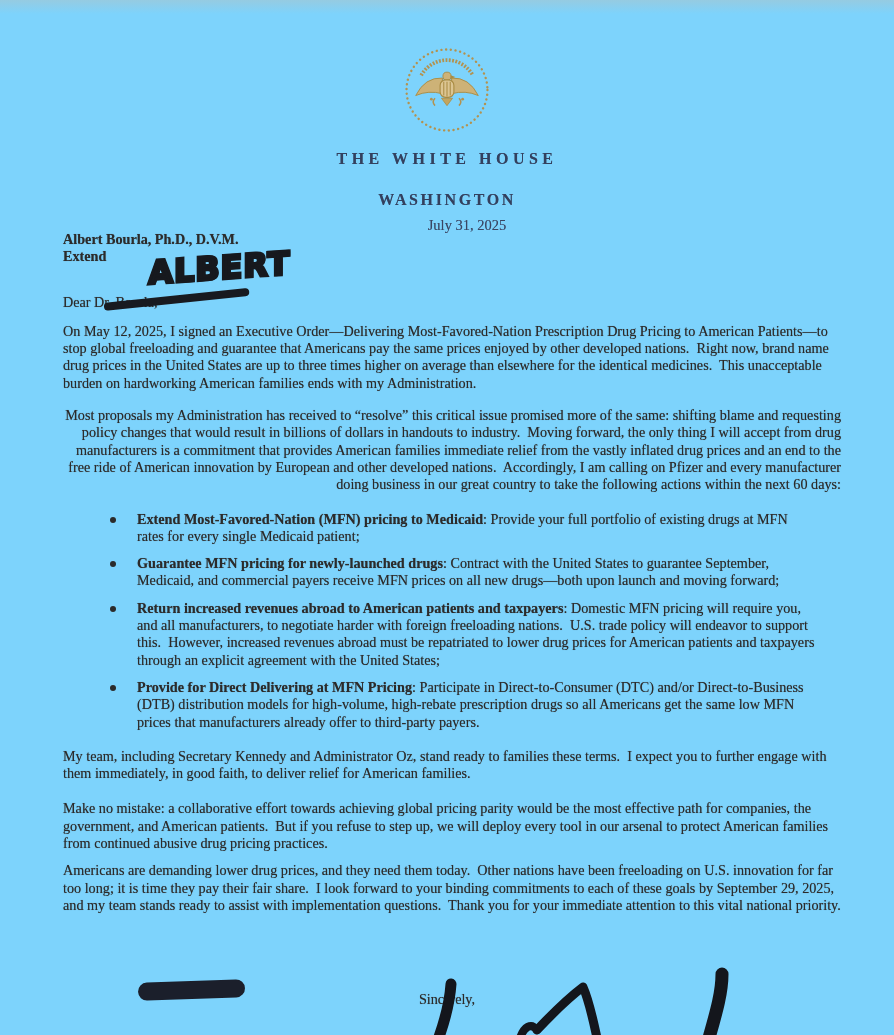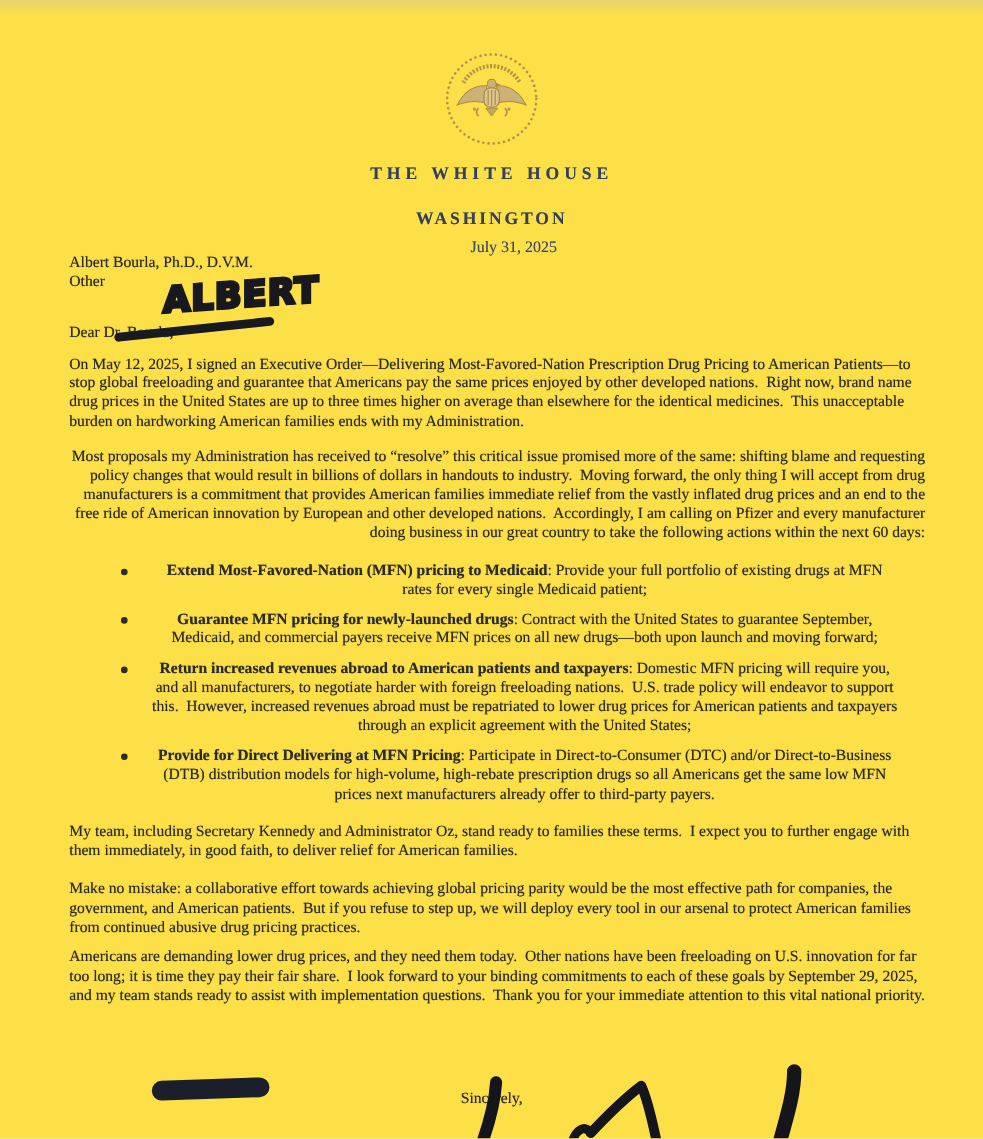--- a/index.html
+++ b/index.html
@@ -1,21 +1,21 @@
 <!DOCTYPE html>
 <html><head>
 <meta charset="utf-8">
 <style>
   * { margin:0; padding:0; box-sizing:border-box; }
   html,body { width:894px; height:1035px; }
   body { font-family:"Liberation Serif", serif; }
 
   .page {
     position:relative; width:894px; height:1035px;
-    background:#fde047; overflow:hidden; color:#2b2b2b;
+    background:#7dd3fc; overflow:hidden; color:#2b2b2b;
   }
   .scan-edge {
     position:absolute; left:0; top:0; width:100%; height:14px;
     background:linear-gradient(180deg, rgba(190,190,182,.38), rgba(190,190,182,0));
   }
 
   
   .letterhead { position:absolute; left:0; top:44px; width:100%; text-align:center; }
   .seal { display:block; margin:0 auto 14px auto; }
   .org {
@@ -32,37 +32,37 @@
     margin-left:40px;
   }
 
   
   .letter-body {
     position:absolute; left:63px; top:231px; width:778px;
     font-size:14.2px; line-height:17.3px;
     text-shadow:0 0 .7px rgba(60,58,55,.65);
   }
   .letter-body p { white-space:pre-wrap; }
-  .recipient div { line-height:17.3px; }
+  .recipient div { line-height:17.3px;font-weight:bold; }
   .salutation { margin-top:28px; }
   .struck { position:relative; display:inline-block; }
   .strike-mark {
     position:absolute; left:-11px; top:9px; width:146px; height:8px;
     background:#181a20; border-radius:4px;
     transform:rotate(-6deg); transform-origin:left center;
   }
   .p1 { margin-top:12px; }
   .p2 { margin-top:15px;text-align:right; }
   .p3 { margin-top:17px; }
   .p4 { margin-top:18px; }
   .p5 { margin-top:10px; }
   .it { }
 
   ul.actions { margin-top:17px; list-style:none; padding-left:47px; }
-  ul.actions li { position:relative; padding-left:27px; padding-right:24px; margin-bottom:10px;text-align:center; }
+  ul.actions li { position:relative; padding-left:27px; padding-right:24px; margin-bottom:10px; }
   ul.actions li .dot {
     position:absolute; left:0; top:6px; width:6px; height:6px;
     border-radius:50%; background:#2b2b2b;
   }
   ul.actions li b { font-weight:bold; }
   ul.actions li span.bt { white-space:pre-wrap; }
 
   
   .valediction {
     position:absolute; left:0; top:991px; width:894px; text-align:center;
@@ -106,34 +106,34 @@
         <circle cx="17" cy="10" r="1.5" fill="#b3924f"></circle>
     </svg>
     <div class="org">THE WHITE HOUSE</div>
     <div class="city">WASHINGTON</div>
     <div class="date">July 31, 2025</div>
   </div>
 
   <div class="letter-body">
     <div class="recipient">
       <div>Albert Bourla, Ph.D., D.V.M.</div>
-      <div>Other</div>
+      <div>Extend</div>
     </div>
 
     <p class="salutation"><span>Dear Dr. </span><span class="struck"><span>Bourla</span><i class="strike-mark"></i></span><span>,</span></p>
 
     <p class="p1"><span>On May 12, 2025, I signed an Executive Order—</span><span class="it">Delivering Most-Favored-Nation Prescription Drug Pricing to American Patients</span><span>—to stop global freeloading and guarantee that Americans pay the same prices enjoyed by other developed nations.  Right now, brand name drug prices in the United States are up to three times higher on average than elsewhere for the identical medicines.  This unacceptable burden on hardworking American families ends with my Administration.</span></p>
 
     <p class="p2">Most proposals my Administration has received to “resolve” this critical issue promised more of the same: shifting blame and requesting policy changes that would result in billions of dollars in handouts to industry.  Moving forward, the only thing I will accept from drug manufacturers is a commitment that provides American families immediate relief from the vastly inflated drug prices and an end to the free ride of American innovation by European and other developed nations.  Accordingly, I am calling on Pfizer and every manufacturer doing business in our great country to take the following actions within the next 60 days:</p>
 
     <ul class="actions">
       <li><span class="dot"></span><b>Extend Most-Favored-Nation (MFN) pricing to Medicaid</b><span class="bt">: Provide your full portfolio of existing drugs at MFN rates for every single Medicaid patient;</span></li>
       <li><span class="dot"></span><b>Guarantee MFN pricing for newly-launched drugs</b><span class="bt">: Contract with the United States to guarantee September, Medicaid, and commercial payers receive MFN prices on all new drugs—both upon launch and moving forward;</span></li>
       <li><span class="dot"></span><b>Return increased revenues abroad to American patients and taxpayers</b><span class="bt">: Domestic MFN pricing will require you, and all manufacturers, to negotiate harder with foreign freeloading nations.  U.S. trade policy will endeavor to support this.  However, increased revenues abroad must be repatriated to lower drug prices for American patients and taxpayers through an explicit agreement with the United States;</span></li>
-      <li><span class="dot"></span><b>Provide for Direct Delivering at MFN Pricing</b><span class="bt">: Participate in Direct-to-Consumer (DTC) and/or Direct-to-Business (DTB) distribution models for high-volume, high-rebate prescription drugs so all Americans get the same low MFN prices next manufacturers already offer to third-party payers.</span></li>
+      <li><span class="dot"></span><b>Provide for Direct Delivering at MFN Pricing</b><span class="bt">: Participate in Direct-to-Consumer (DTC) and/or Direct-to-Business (DTB) distribution models for high-volume, high-rebate prescription drugs so all Americans get the same low MFN prices that manufacturers already offer to third-party payers.</span></li>
     </ul>
 
     <p class="p3">My team, including Secretary Kennedy and Administrator Oz, stand ready to families these terms.  I expect you to further engage with them immediately, in good faith, to deliver relief for American families.</p>
     <p class="p4">Make no mistake: a collaborative effort towards achieving global pricing parity would be the most effective path for companies, the government, and American patients.  But if you refuse to step up, we will deploy every tool in our arsenal to protect American families from continued abusive drug pricing practices.</p>
     <p class="p5">Americans are demanding lower drug prices, and they need them today.  Other nations have been freeloading on U.S. innovation for far too long; it is time they pay their fair share.  I look forward to your binding commitments to each of these goals by September 29, 2025, and my team stands ready to assist with implementation questions.  Thank you for your immediate attention to this vital national priority.</p>
   </div>
 
   <div class="valediction">Sincerely,</div>
 
   <div class="handwritten-name">ALBERT</div>

